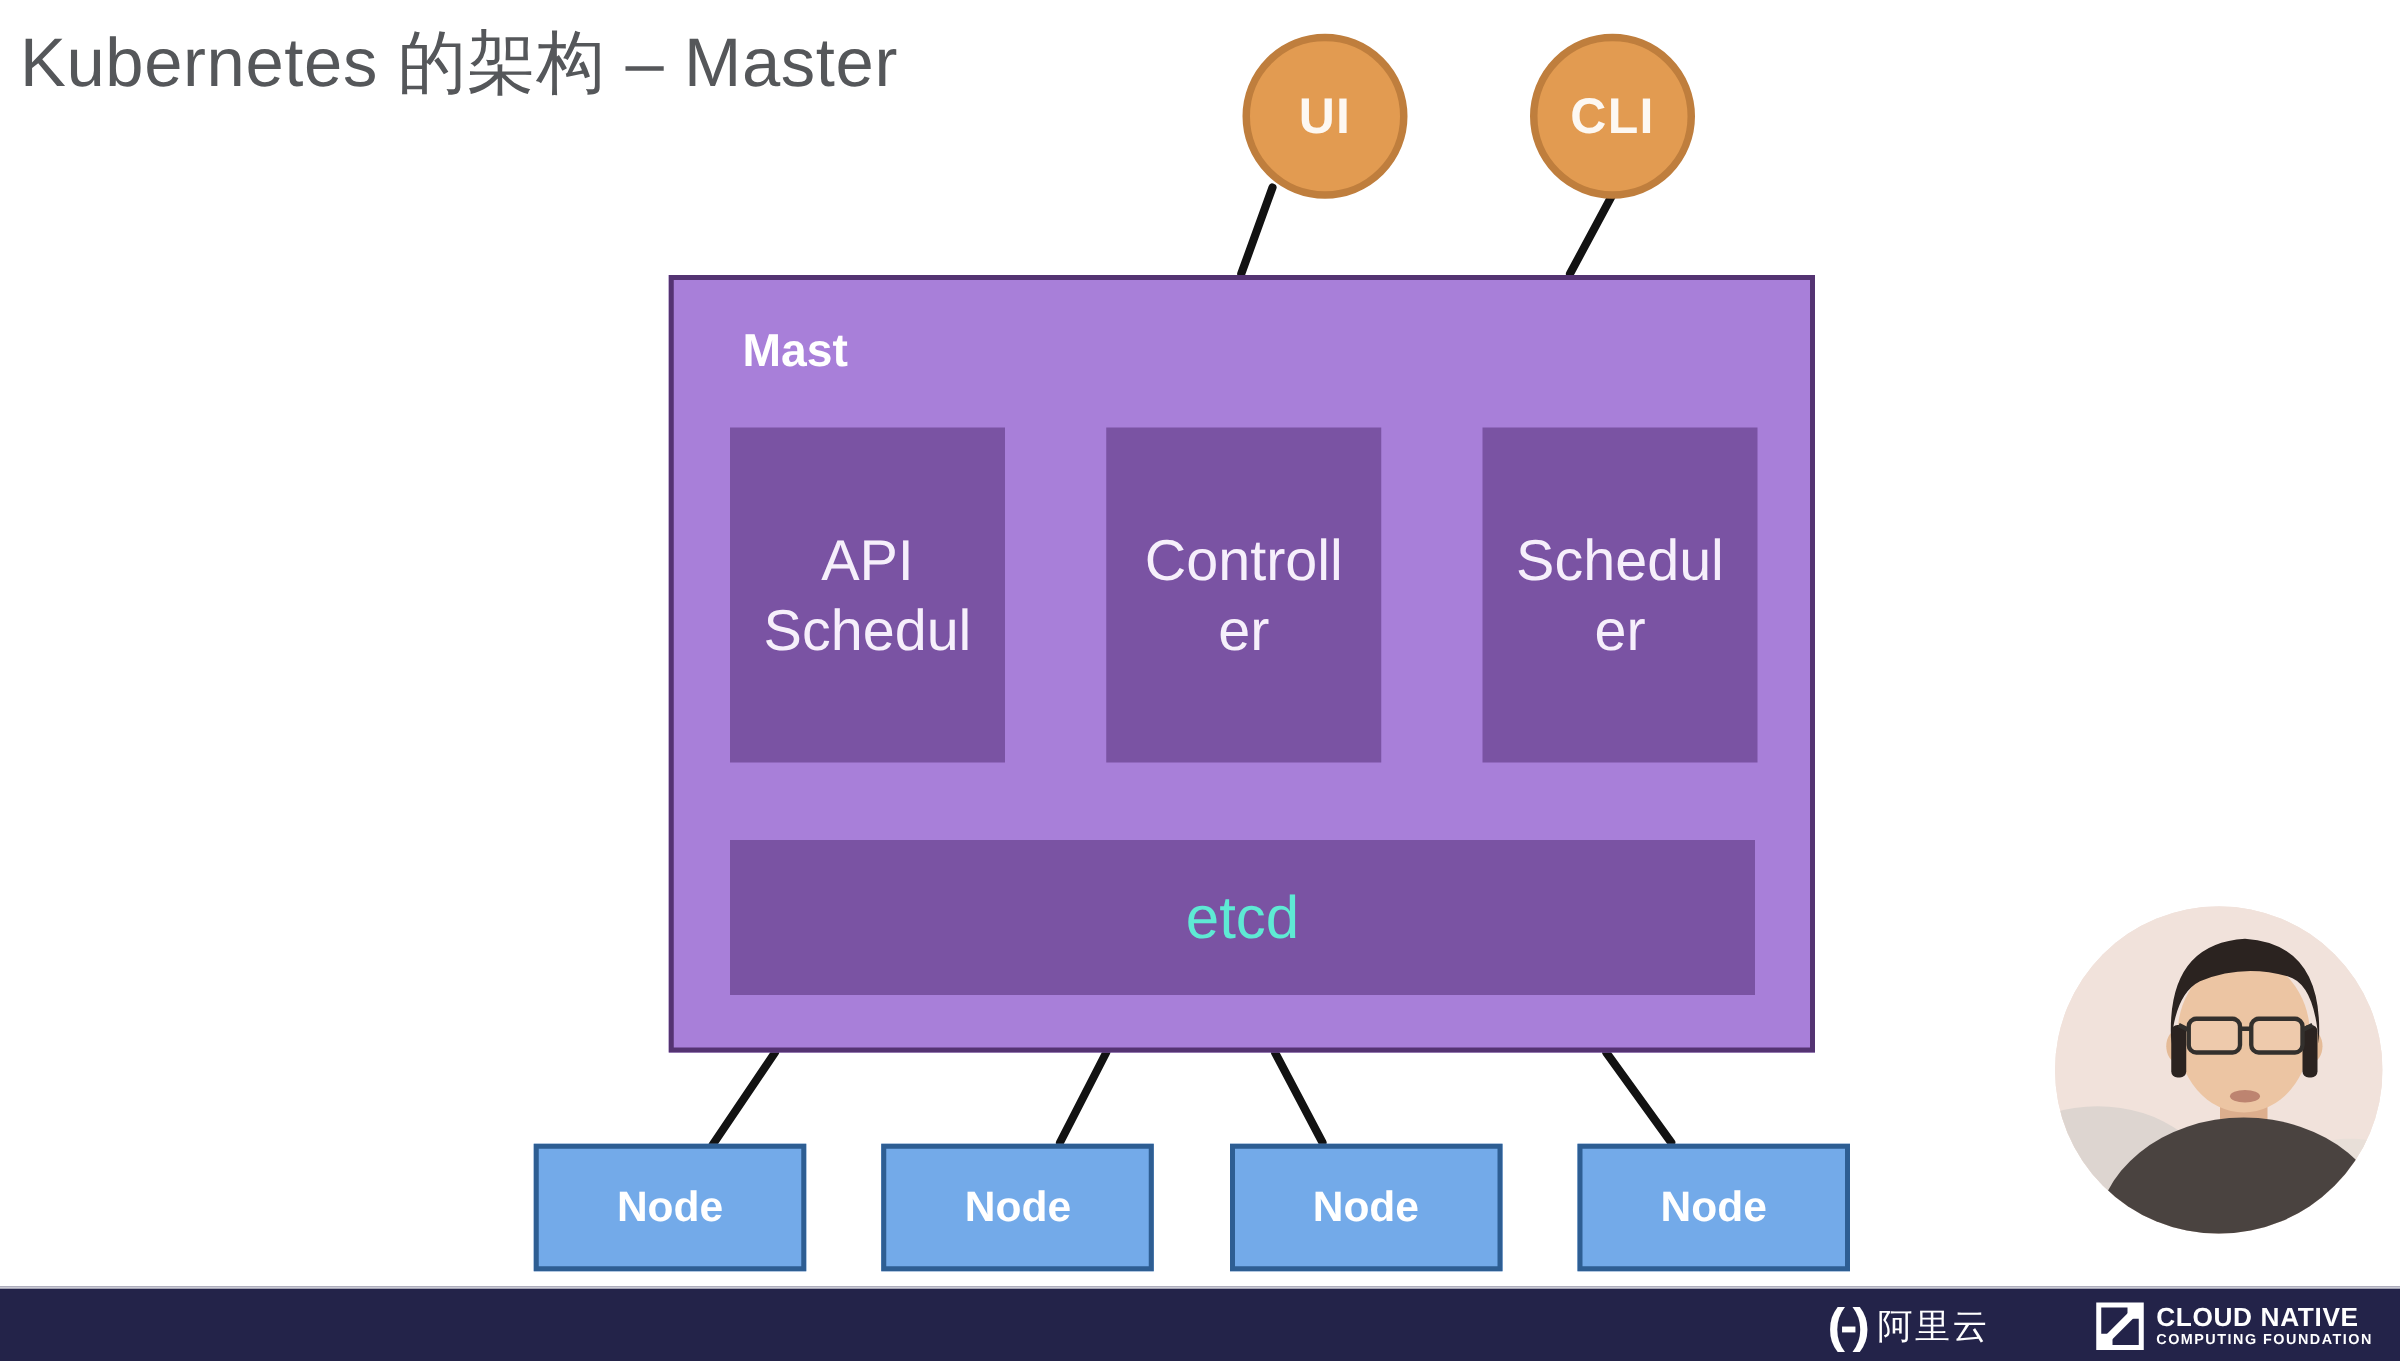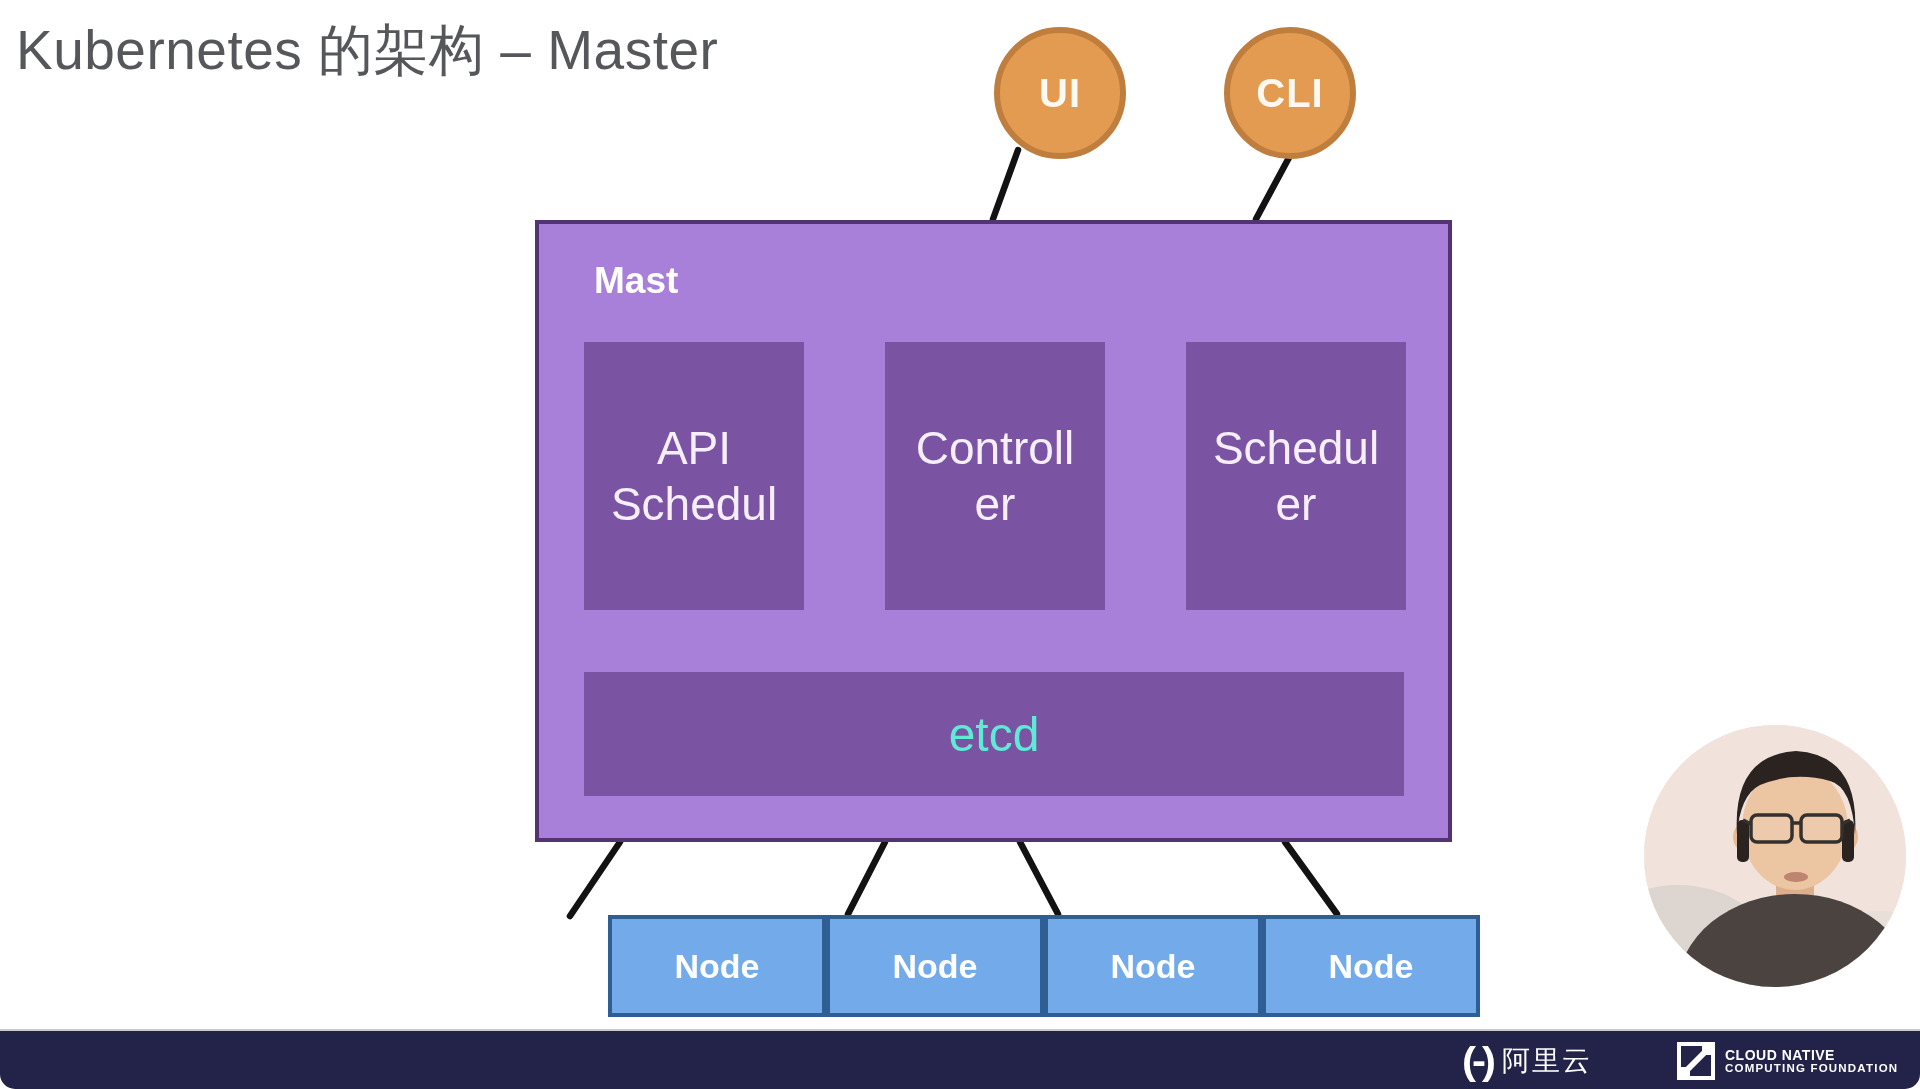--- a/index.html
+++ b/index.html
@@ -1,19 +1,18 @@
 <!DOCTYPE html>
 <html><head>
 <meta charset="utf-8">
 <style>
   html,body{margin:0;padding:0;background:#ffffff;}
   .slide{
     position:relative;width:1920px;height:1089px;background:#ffffff;overflow:hidden;
     font-family:"Liberation Sans","DejaVu Sans",sans-serif;
-    border-radius:15px;
   }
   .title{
     position:absolute;left:16px;top:14px;margin:0;
     font-size:55px;font-weight:400;color:#55575a;letter-spacing:0.5px;white-space:nowrap;
   }
   
   .lines-svg{position:absolute;left:0;top:0;width:1920px;height:1089px;pointer-events:none;}
   .lines-svg line{stroke:#121212;stroke-width:6.5;stroke-linecap:round;}
   
   .client{
@@ -42,21 +41,21 @@
     color:#f6effb;font-size:46px;line-height:1.22;white-space:pre-line;
   }
   .etcd{
     position:absolute;left:45px;top:448px;width:820px;height:124px;background:#7a53a3;
     display:flex;align-items:center;justify-content:center;
     color:#5eead4;font-size:48px;
   }
   
   .nodes{
     position:absolute;left:427px;top:915px;width:1053px;height:102px;
-    display:flex;justify-content:flex-end;
+    display:flex;justify-content:space-between;
   }
   .node{
     width:218px;height:102px;background:#73aae9;border:4px solid #2e5e93;box-sizing:border-box;
     display:flex;align-items:center;justify-content:center;
     color:#ffffff;font-weight:bold;font-size:34px;
   }
   
   .webcam{
     position:absolute;left:1644px;top:725px;width:262px;height:262px;border-radius:50%;
     overflow:hidden;background:#f1e2db;
@@ -71,21 +70,21 @@
     position:absolute;left:1462px;top:0;height:60px;display:flex;align-items:center;
     color:#ffffff;
   }
   .ali-mark{font-weight:bold;font-size:42px;letter-spacing:-4px;margin-right:10px;transform:scaleY(0.92);}
   .ali-text{font-weight:normal;font-size:28px;letter-spacing:2px;}
   .cncf-logo{
     position:absolute;left:1676px;top:0;height:60px;display:flex;align-items:center;color:#ffffff;
   }
   .cncf-icon{margin-right:9px;}
   .cncf-text{display:flex;flex-direction:column;justify-content:center;line-height:1.05;}
-  .cncf-line1{font-weight:bold;font-size:14px;letter-spacing:0.5px;}
+  .cncf-line1{font-weight:bold;font-size:21px;letter-spacing:0.5px;}
   .cncf-line2{font-weight:bold;font-size:11.5px;letter-spacing:1.2px;}
 </style>
 </head>
 <body>
 
 <div class="slide">
 
   <h1 class="title">Kubernetes 的架构 – Master</h1>
 
   <svg class="lines-svg" viewBox="0 0 1920 1089">

